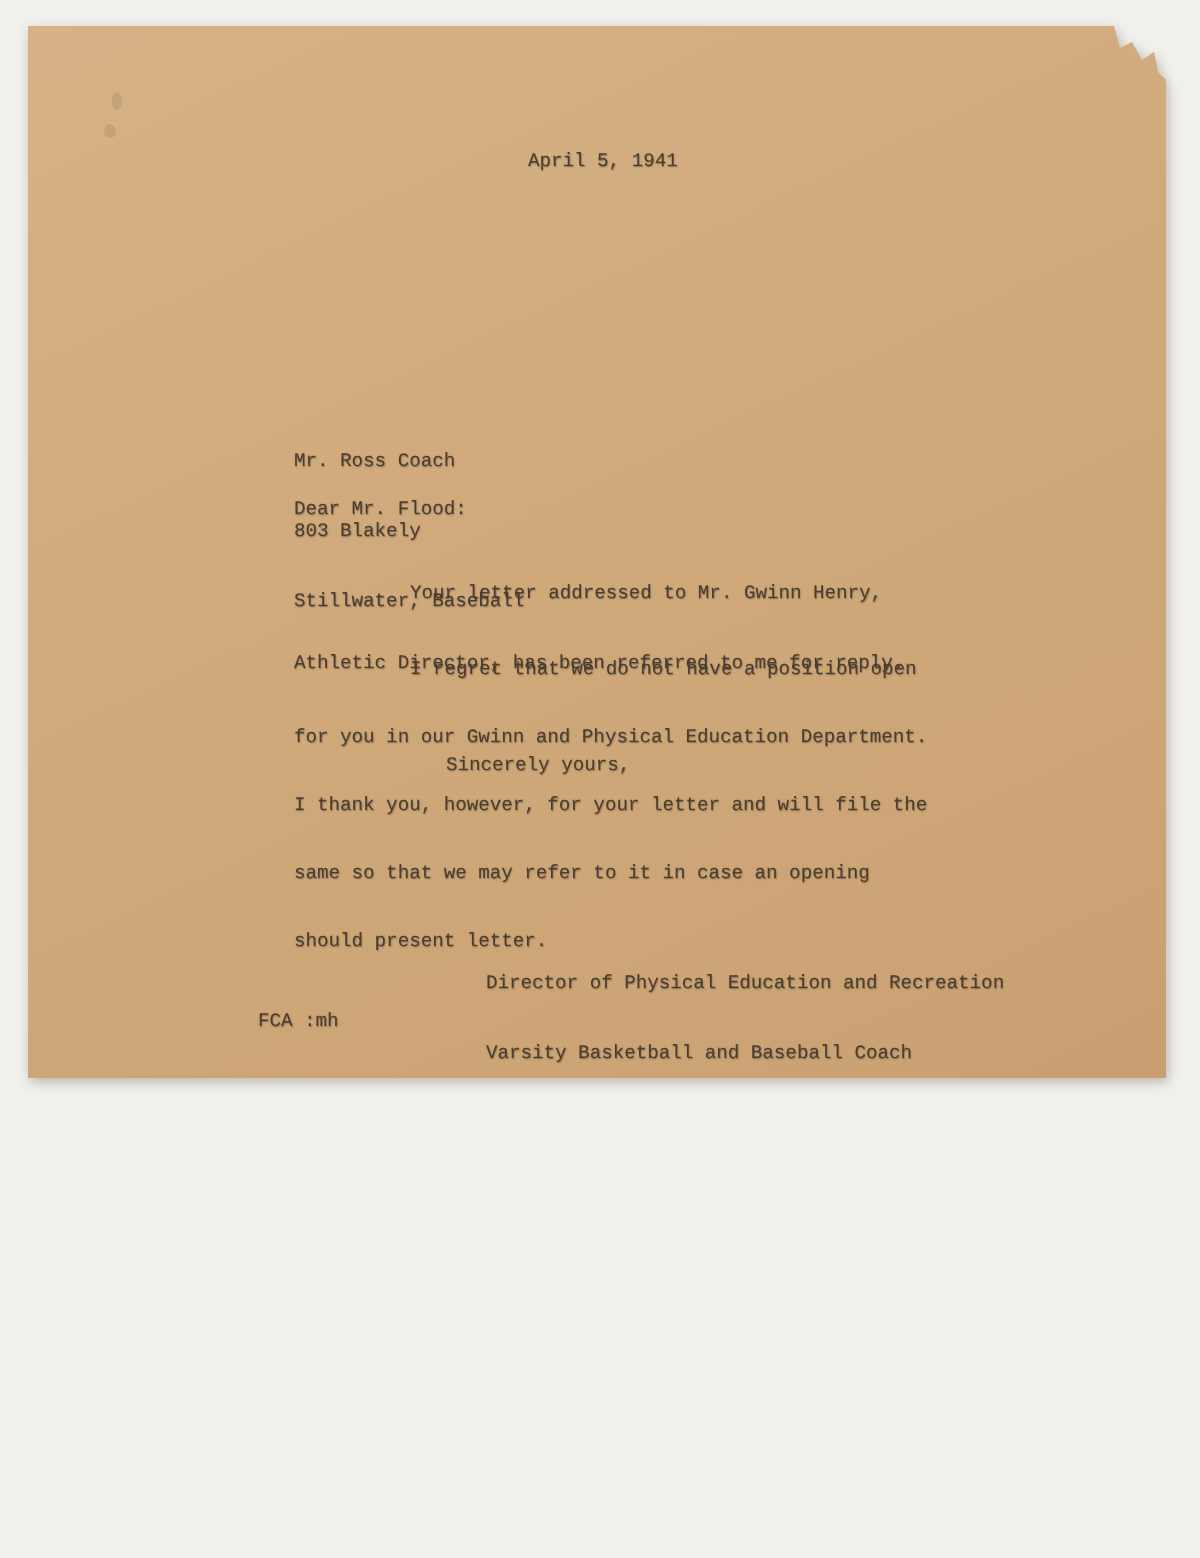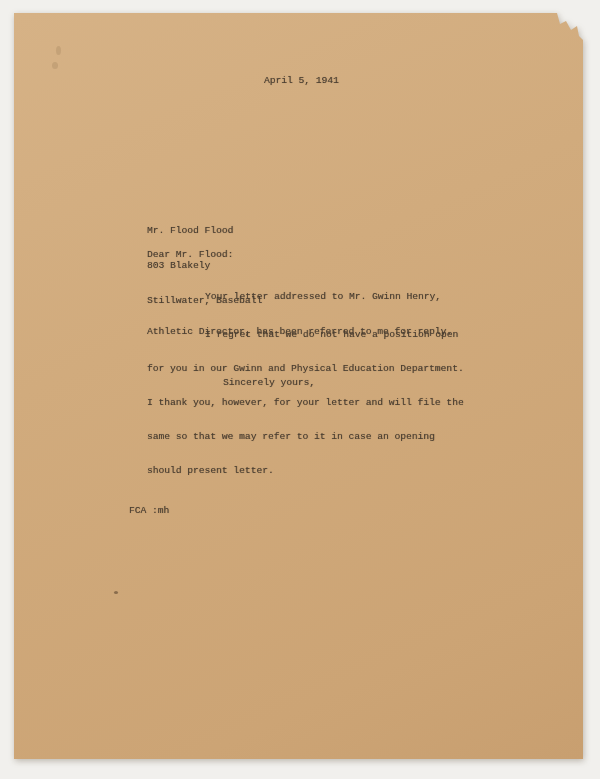--- a/index.html
+++ b/index.html
@@ -16,21 +16,21 @@
   }
   .paper-wrap {
     position: absolute;
     left: 14px;
     top: 13px;
     filter: drop-shadow(1px 2px 3px rgba(90,75,55,0.35));
   }
   .paper {
     position: relative;
     width: 569px;
-    height: 746px;
+    height: 526px;
     background: linear-gradient(155deg, #d6b286 0%, #d1ab7d 38%, #cca475 82%, #c89f70 100%);
     
     clip-path: polygon(0 0, 543px 0, 546px 11px, 552px 8px, 557px 17px, 563px 13px, 565px 23px, 100% 27px, 100% 100%, 0 100%);
   }
   .t {
     position: absolute;
     white-space: pre;
     color: #4a3e31;
     font-size: 9.6px;
     letter-spacing: 0;
@@ -53,21 +53,21 @@
 </style>
 </head>
 <body>
 
 <div class="paper-wrap">
   <div class="paper">
 
     <div class="t" style="left:250px; top:62px;">April 5, 1941</div>
 
     <div class="t lh13" style="left:133px; top:189px;">
-      <div>Mr. Flood Flood</div>
+      <div>Mr. Ross Coach</div>
       <div>803 Blakely</div>
       <div>Stillwater, Baseball</div>
     </div>
 
     <div class="t" style="left:133px; top:236px;">Dear Mr. Flood:</div>
 
     <div class="t lh128" style="left:133px; top:256px;">
       <div class="indent">Your letter addressed to Mr. Gwinn Henry,</div>
       <div>Athletic Director, has been referred to me for reply.</div>
     </div>
@@ -75,20 +75,24 @@
     <div class="t lh12" style="left:133px; top:294px;">
       <div class="indent">I regret that we do not have a position open</div>
       <div>for you in our Gwinn and Physical Education Department.</div>
       <div>I thank you, however, for your letter and will file the</div>
       <div>same so that we may refer to it in case an opening</div>
       <div>should present letter.</div>
     </div>
 
     <div class="t" style="left:209px; top:364px;">Sincerely yours,</div>
 
+    <div class="t lh128" style="left:229px; top:451px;">
+      <div>Director of Physical Education and Recreation</div>
+      <div>Varsity Basketball and Baseball Coach</div>
+    </div>
 
     <div class="t" style="left:115px; top:492px;">FCA :mh</div>
 
     <div class="speck" style="left:100px; top:578px; width:4px; height:3px;"></div>
     <div class="smudge" style="left:42px; top:33px; width:5px; height:9px;"></div>
     <div class="smudge" style="left:38px; top:49px; width:6px; height:7px;"></div>
 
   </div>
 </div>
 

